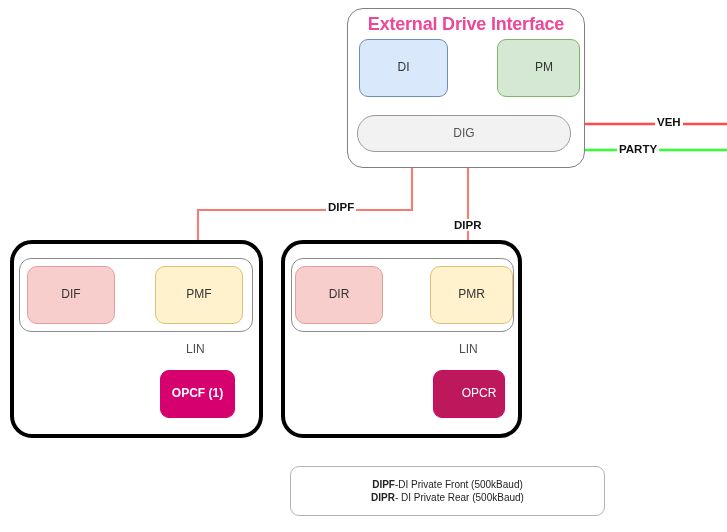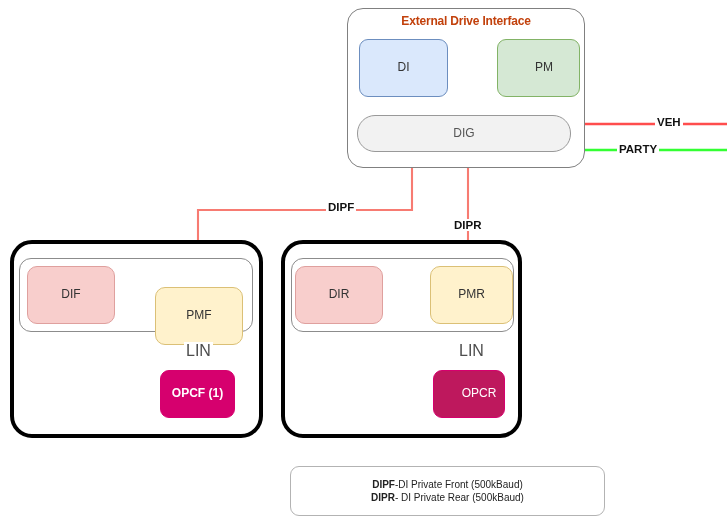--- a/index.html
+++ b/index.html
@@ -30,24 +30,24 @@
     left:347px;top:8px;width:238px;height:160px;
     border:1.6px solid #808080;
     border-radius:16px;
     background:#ffffff;
     box-sizing:border-box;
   }
   .edi-title{
     position:absolute;
     left:347px;top:14px;width:238px;
     text-align:center;
-    font-size:12px;
+    font-size:18px;
     font-weight:bold;
     letter-spacing:-0.2px;
-    color:#c2410c;
+    color:#ec4899;
   }
 
   .n-di{
     left:359px;top:39px;width:89px;height:58px;
     background:#dae8fc;border:1.4px solid #6c8ebf;border-radius:9px;
     color:#333333;
   }
   .n-pm{
     left:497px;top:39px;width:83px;height:58px;
     background:#d5e8d4;border:1.4px solid #82b366;border-radius:9px;
@@ -98,21 +98,20 @@
 
   .n-dif{
     left:27px;top:266px;width:88px;height:58px;
     background:#f8cecc;border:1.4px solid #dfa09e;border-radius:10px;
     color:#333333;
   }
   .n-pmf{
     left:155px;top:266px;width:88px;height:58px;
     background:#fff2cc;border:1.4px solid #dbc076;border-radius:10px;
     color:#333333;
-    margin-top:21px;
   }
   .n-dir{
     left:295px;top:266px;width:88px;height:58px;
     background:#f8cecc;border:1.4px solid #dfa09e;border-radius:10px;
     color:#333333;
   }
   .n-pmr{
     left:430px;top:266px;width:83px;height:58px;
     background:#fff2cc;border:1.4px solid #dbc076;border-radius:10px;
     color:#333333;
@@ -124,21 +123,21 @@
     color:#ffffff;font-size:12px;font-weight:bold;
   }
   .n-opcr{
     left:433px;top:370px;width:72px;height:48px;
     background:#be185d;border:1.4px solid #d6006e;border-radius:9px;
     color:#ffffff;font-size:12px;padding-left:20px;
   }
 
   .lin-label{
     position:absolute;
-    font-size:16px;
+    font-size:12px;
     color:#4d4d4d;
     background:#ffffff;
     padding:0 2px;
   }
   .lin-front{left:184px;top:342px;}
   .lin-rear{left:457px;top:342px;}
 
   
   .legend{
     position:absolute;

